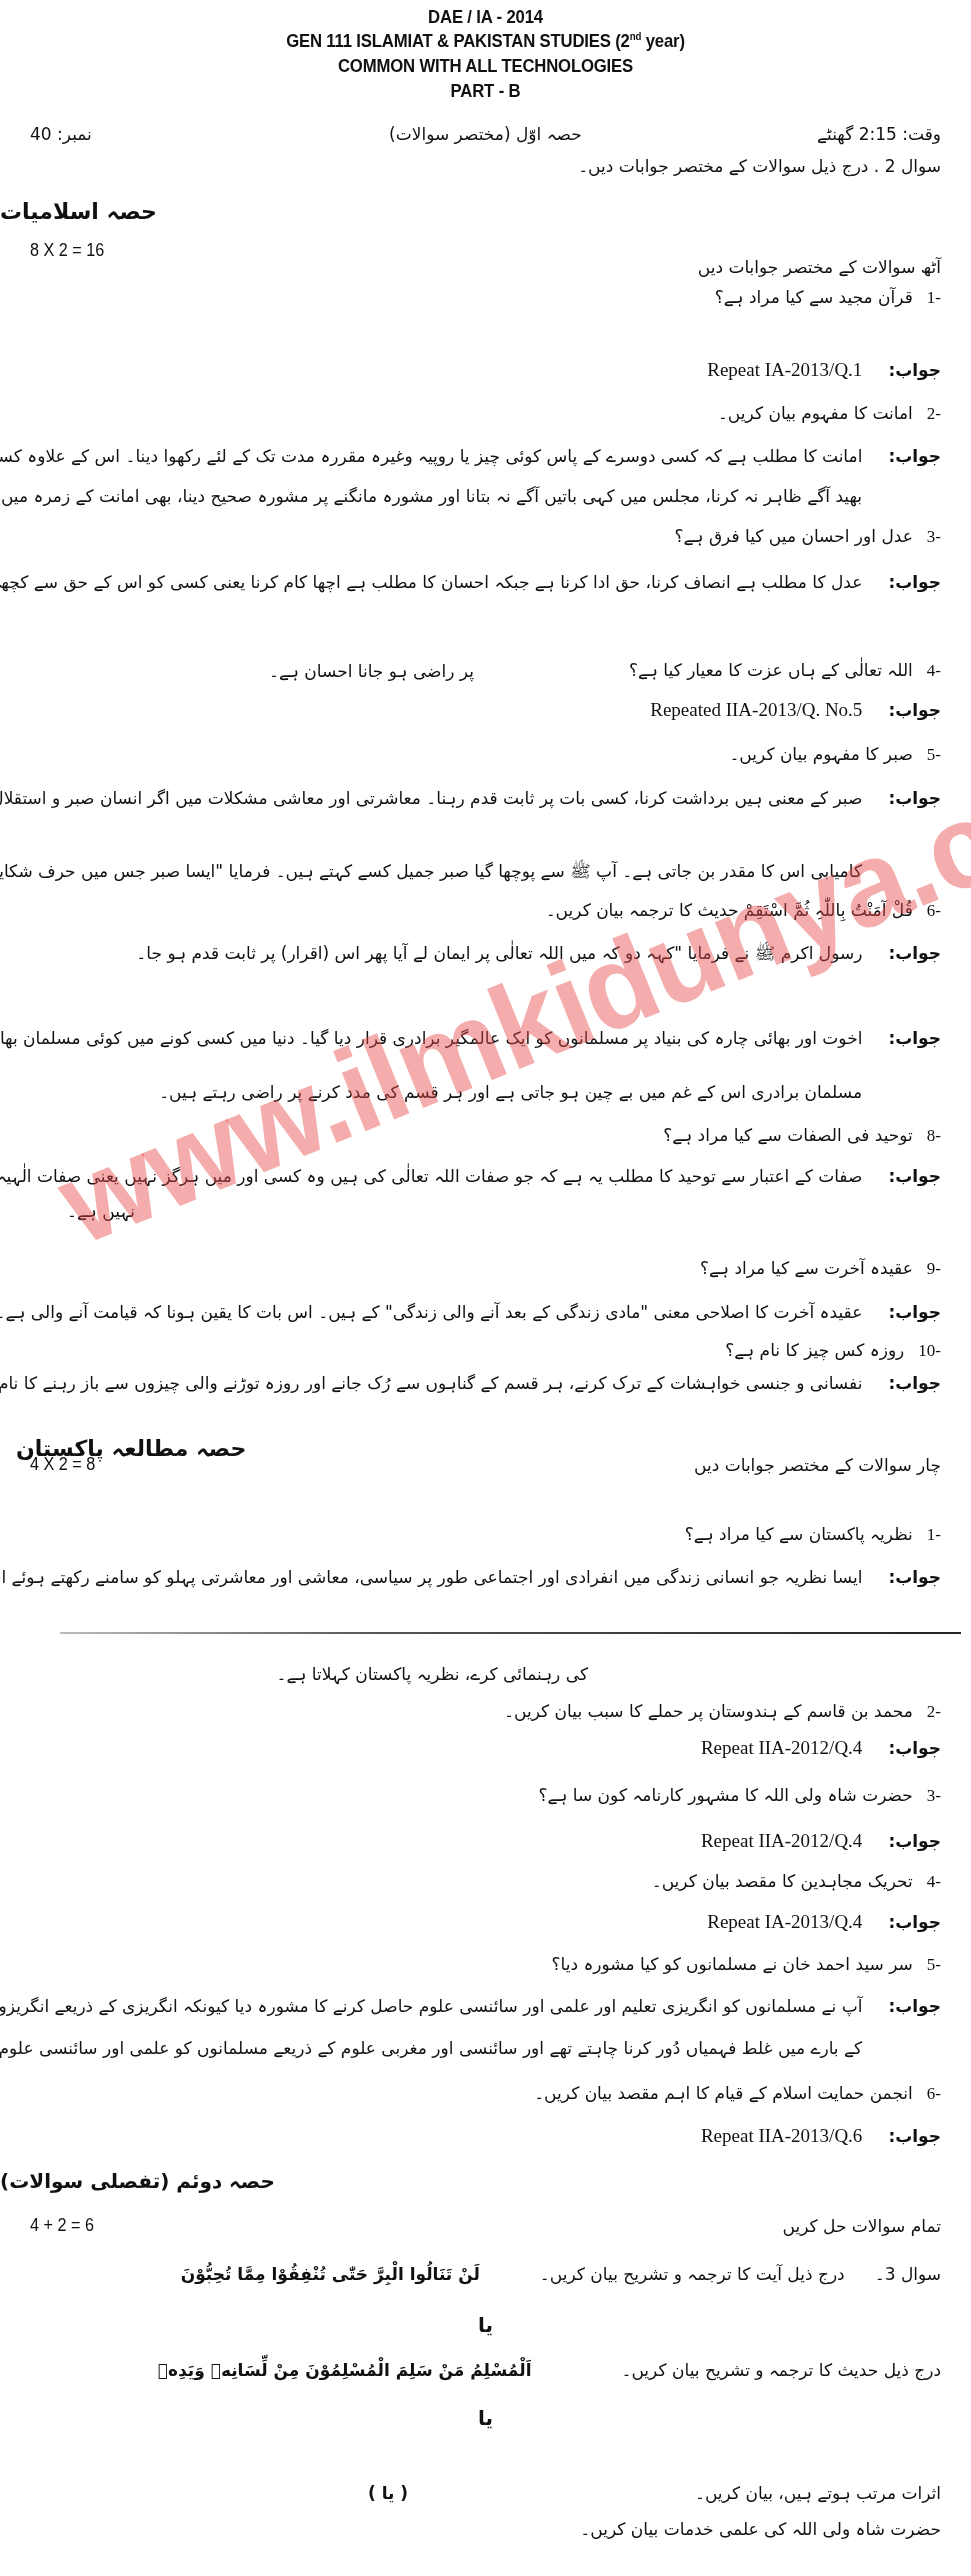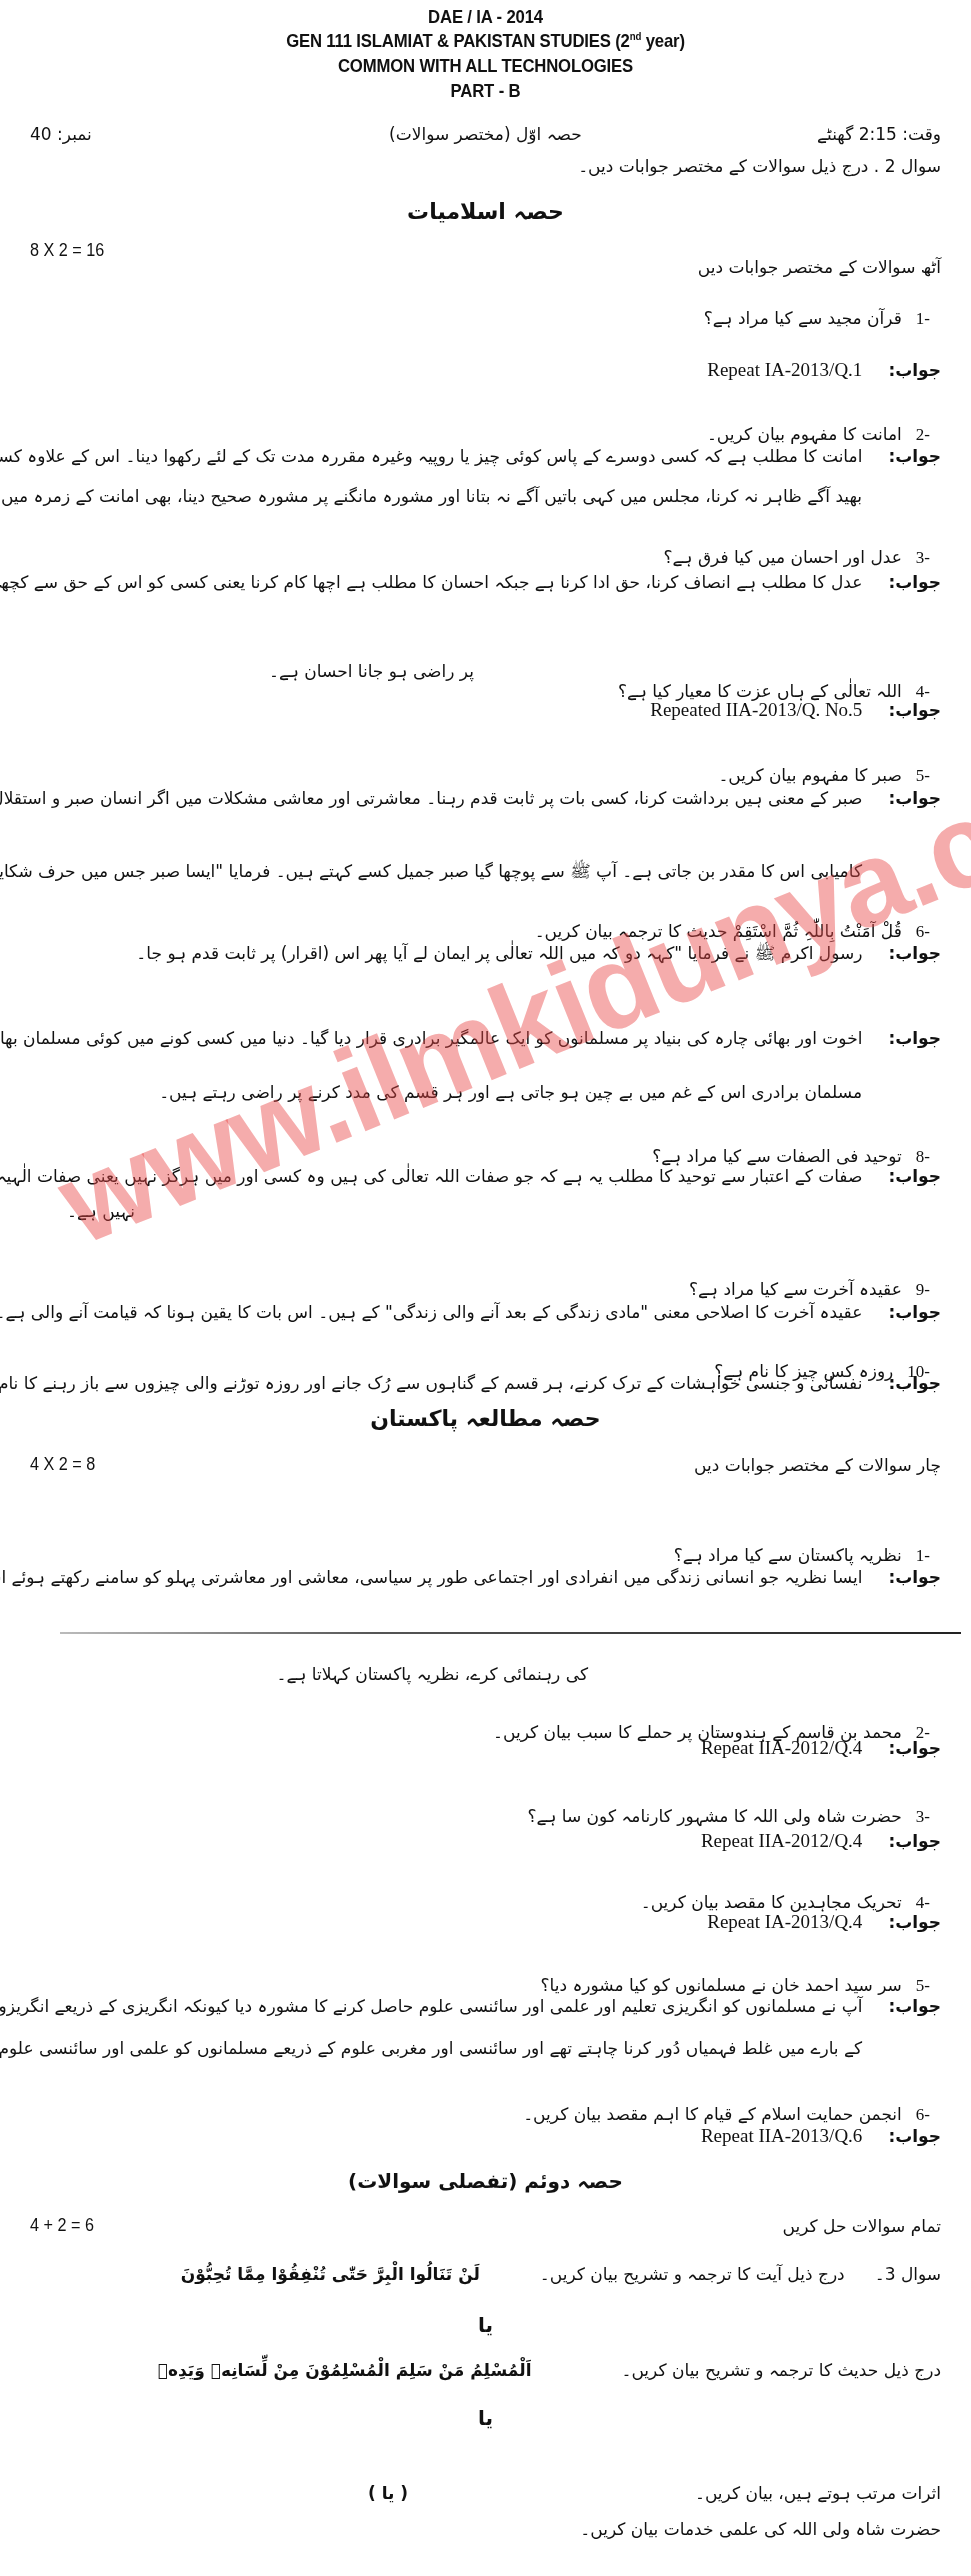--- a/index.html
+++ b/index.html
@@ -38,39 +38,39 @@
       position: absolute;
       direction: rtl;
       unicode-bidi: plaintext;
       white-space: nowrap;
       font-family: "DejaVu Sans", sans-serif;
       font-size: 17px;
       line-height: 24px;
       color: #111;
     }
     .ln.r { right: 30px; }
-    .ln.q { right: 41px; margin-top: 21px; }
+    .ln.q { right: 30px; }
     .ln.a { right: 30px; }
     .ln.cont { right: 109px; }
     .ln.full { left: 30px; right: 30px; text-align: justify; text-align-last: justify; }
     .ln.center { left: 0; right: 0; text-align: center; direction: rtl; }
     .ln .num { font-family: "Liberation Serif", serif; font-size: 17px; margin-left: 14px; }
     .ln .lbl { font-weight: bold; margin-left: 26px; }
     .ln .ref {
       font-family: "Liberation Serif", serif;
       font-size: 19px;
       direction: ltr;
       unicode-bidi: embed;
       display: inline-block;
     }
     .ln .arabic { font-weight: bold; margin-right: 60px; }
     .sec {
       position: absolute;
       left: 0; right: 0;
-      text-align: center;
+      text-align: left;
       direction: rtl;
       font-family: "DejaVu Sans", sans-serif;
       font-size: 22px;
       font-weight: bold;
       color: #111;
     }
     .marks {
       position: absolute;
       left: 30px;
       font-family: "Liberation Sans", sans-serif;
@@ -195,21 +195,21 @@
     <span class="lbl">جواب:</span><span>عقیدہ آخرت کا اصلاحی معنی "مادی زندگی کے بعد آنے والی زندگی" کے ہیں۔ اس بات کا یقین ہونا کہ قیامت آنے والی ہے۔</span>
   </div>
 
   <div class="ln q" style="top:1338px;">
     <span class="num">-10</span><span>روزہ کس چیز کا نام ہے؟</span>
   </div>
   <div class="ln a" style="top:1371px;">
     <span class="lbl">جواب:</span><span>نفسانی و جنسی خواہشات کے ترک کرنے، ہر قسم کے گناہوں سے رُک جانے اور روزہ توڑنے والی چیزوں سے باز رہنے کا نام روزہ (صوم) ہے۔</span>
   </div>
 
-  <div class="sec" style="top:1406px;">حصہ مطالعہ پاکستان</div>
+  <div class="sec" style="top:1436px;padding-left:16px;">حصہ مطالعہ پاکستان</div>
   <div class="ln r" style="top:1453px;">چار سوالات کے مختصر جوابات دیں</div>
   <div class="marks" style="top:1454px;">4 X 2 = 8</div>
 
   <div class="ln q" style="top:1522px;">
     <span class="num">-1</span><span>نظریہ پاکستان سے کیا مراد ہے؟</span>
   </div>
   <div class="ln full" style="top:1565px;">
     <span class="lbl">جواب:</span><span>ایسا نظریہ جو انسانی زندگی میں انفرادی اور اجتماعی طور پر سیاسی، معاشی اور معاشرتی پہلو کو سامنے رکھتے ہوئے اسلامی قوانین کے مطابق نظام حیات</span>
   </div>
 

